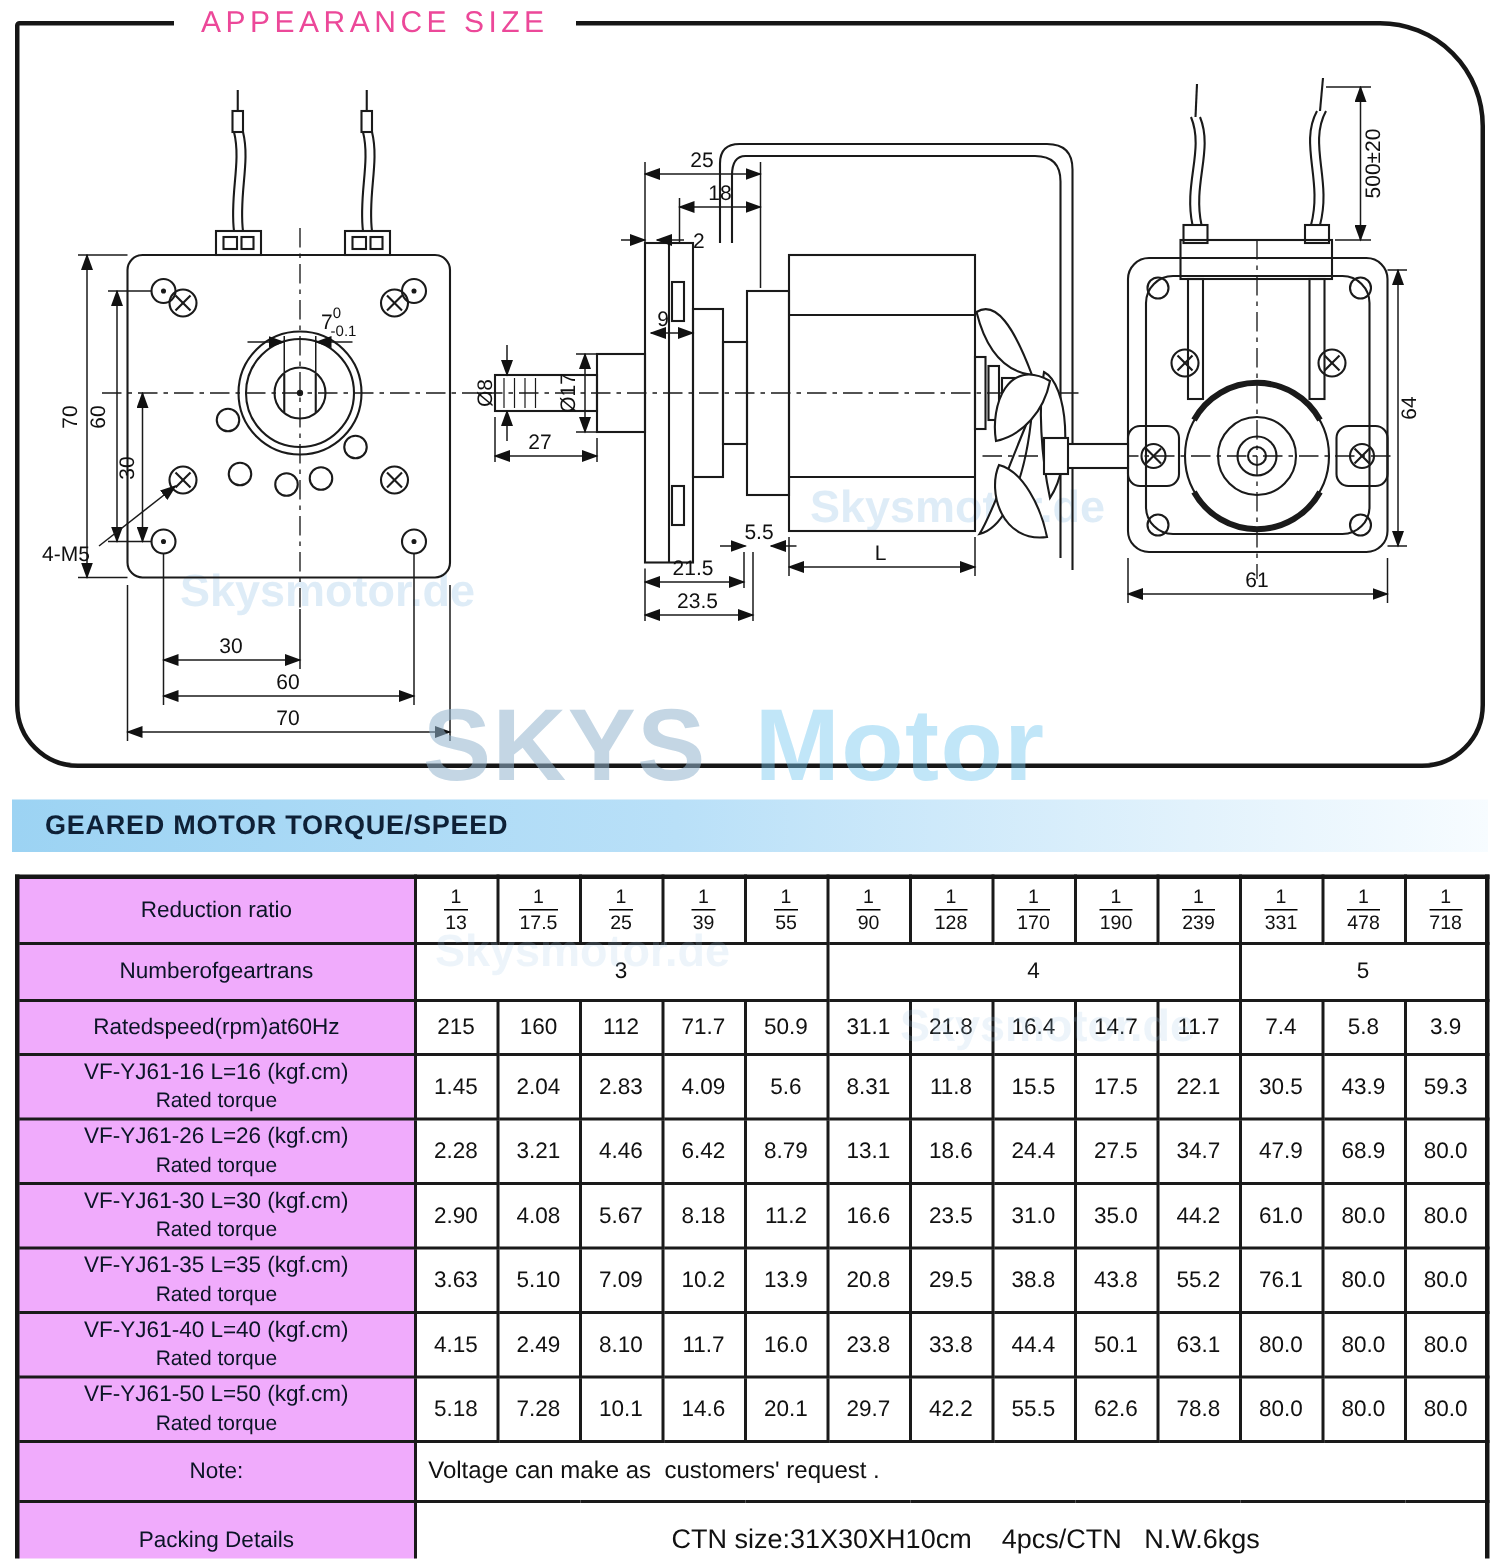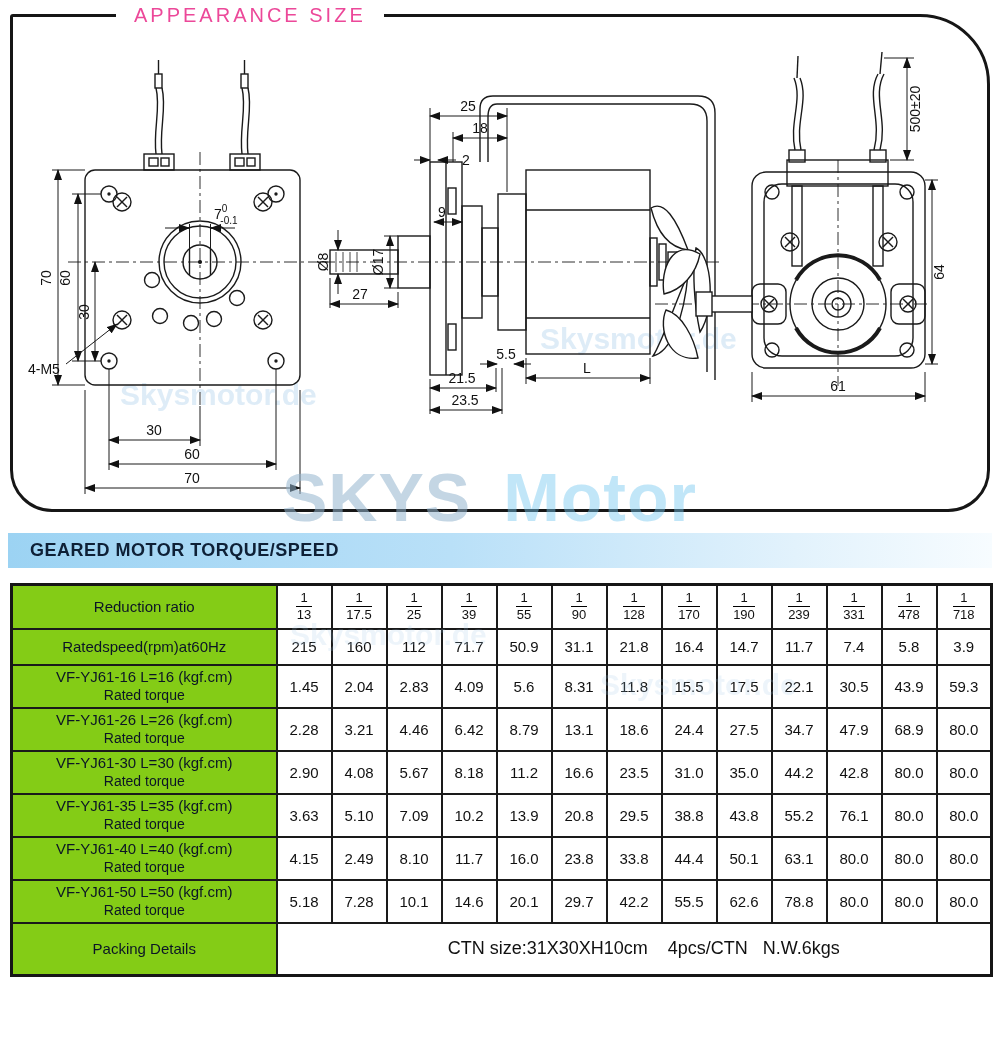--- a/index.html
+++ b/index.html
@@ -32,21 +32,21 @@
     display:flex;align-items:center;padding-left:22px;box-sizing:border-box;
     font-size:18px;font-weight:bold;color:#0e2036;letter-spacing:0.5px;
   }
   
   .spec-table{
     position:absolute;left:10px;top:583px;width:980px;z-index:6;
     border-collapse:collapse;table-layout:fixed;background:#fff;
     border:3px solid #161616;font-size:15px;
   }
   .spec-table td{border:2px solid #1a1a1a;text-align:center;padding:0;color:#111;}
-  .spec-table td.lbl{background:#84cc16;font-size:15px;color:#0b1526;}
+  .spec-table td.lbl{background:#f0abfc;font-size:15px;color:#0b1526;}
   .r-ratio{height:44px}.r-gear{height:38px}.r-speed{height:36px}
   .r-tq{height:43px}.r-note{height:40px}.r-pack{height:53px}
   .frac{display:inline-block;font-size:13px;line-height:1.15;vertical-align:middle;}
   .frac .num{display:block;border-bottom:1.5px solid #000;padding:0 4px;}
   .frac .den{display:block;padding-top:1px;}
   .model{font-size:15px;line-height:1.25;}
   .sub{font-size:14px;line-height:1.2;}
   td.val{text-align:left;padding-left:8px;font-size:16px;white-space:pre-wrap;}
   td.val-big{text-align:center;padding-left:20px;font-size:18px;white-space:pre-wrap;}
 </style>
@@ -358,20 +358,26 @@
         <td><span class="frac"><span class="num">1</span><span class="den">55</span></span></td>
         <td><span class="frac"><span class="num">1</span><span class="den">90</span></span></td>
         <td><span class="frac"><span class="num">1</span><span class="den">128</span></span></td>
         <td><span class="frac"><span class="num">1</span><span class="den">170</span></span></td>
         <td><span class="frac"><span class="num">1</span><span class="den">190</span></span></td>
         <td><span class="frac"><span class="num">1</span><span class="den">239</span></span></td>
         <td><span class="frac"><span class="num">1</span><span class="den">331</span></span></td>
         <td><span class="frac"><span class="num">1</span><span class="den">478</span></span></td>
         <td><span class="frac"><span class="num">1</span><span class="den">718</span></span></td>
       </tr>
+    <tr class="r-gear">
+      <td class="lbl">Numberofgeartrans</td>
+      <td colspan="5">3</td>
+      <td colspan="5">4</td>
+      <td colspan="3">5</td>
+    </tr>
     <tr class="r-speed">
       <td class="lbl">Ratedspeed(rpm)at60Hz</td>
     <td>215</td>
         <td>160</td>
         <td>112</td>
         <td>71.7</td>
         <td>50.9</td>
         <td>31.1</td>
         <td>21.8</td>
         <td>16.4</td>
@@ -427,21 +433,21 @@
     <td>2.90</td>
         <td>4.08</td>
         <td>5.67</td>
         <td>8.18</td>
         <td>11.2</td>
         <td>16.6</td>
         <td>23.5</td>
         <td>31.0</td>
         <td>35.0</td>
         <td>44.2</td>
-        <td>42.8</td>
+        <td>61.0</td>
         <td>80.0</td>
         <td>80.0</td>
       </tr>
     <tr class="r-tq">
       <td class="lbl">
         <div class="model">VF-YJ61-35 L=35 (kgf.cm)</div>
         <div class="sub">Rated torque</div>
       </td>
     <td>3.63</td>
         <td>5.10</td>
@@ -488,18 +494,22 @@
         <td>20.1</td>
         <td>29.7</td>
         <td>42.2</td>
         <td>55.5</td>
         <td>62.6</td>
         <td>78.8</td>
         <td>80.0</td>
         <td>80.0</td>
         <td>80.0</td>
       </tr>
+    <tr class="r-note">
+      <td class="lbl">Note:</td>
+      <td class="val" colspan="13">Voltage can make as  customers' request .</td>
+    </tr>
     <tr class="r-pack">
       <td class="lbl">Packing Details</td>
       <td class="val-big" colspan="13">CTN size:31X30XH10cm    4pcs/CTN   N.W.6kgs</td>
     </tr>
   </tbody>
 </table>
 
 </body></html>

